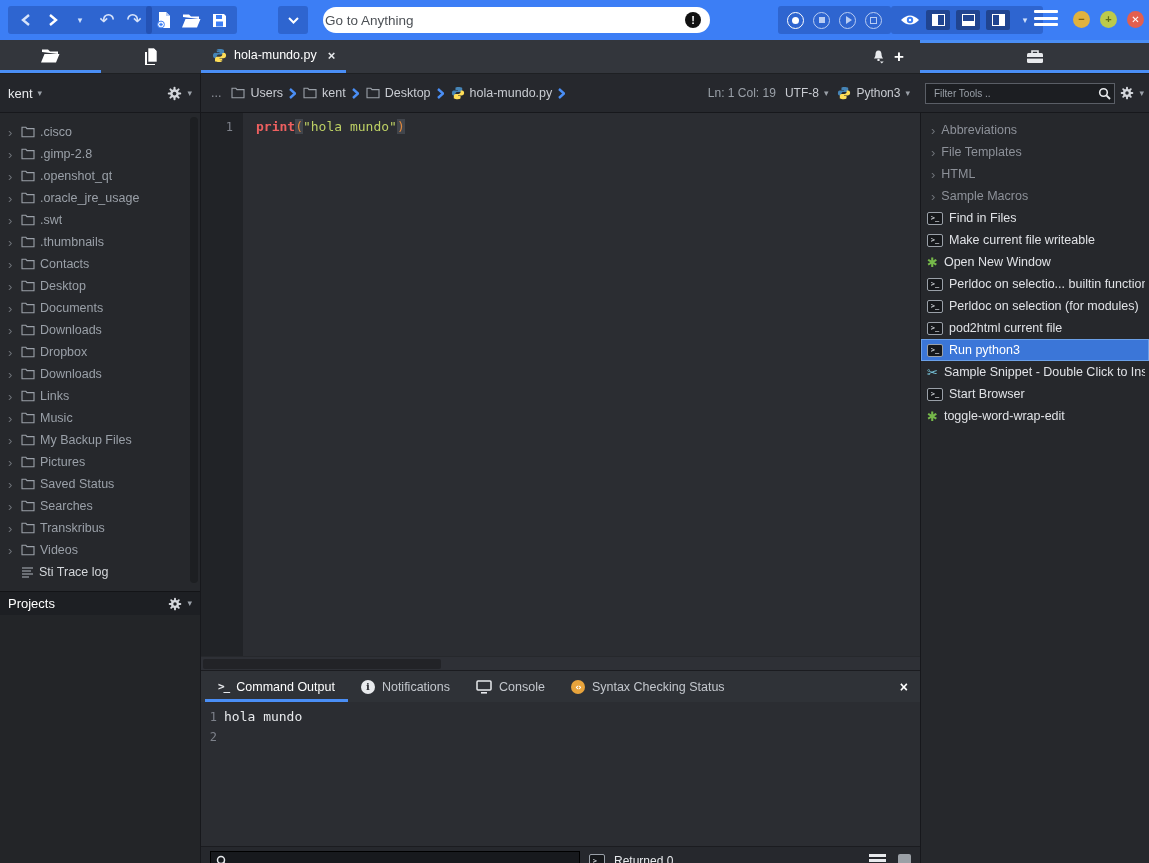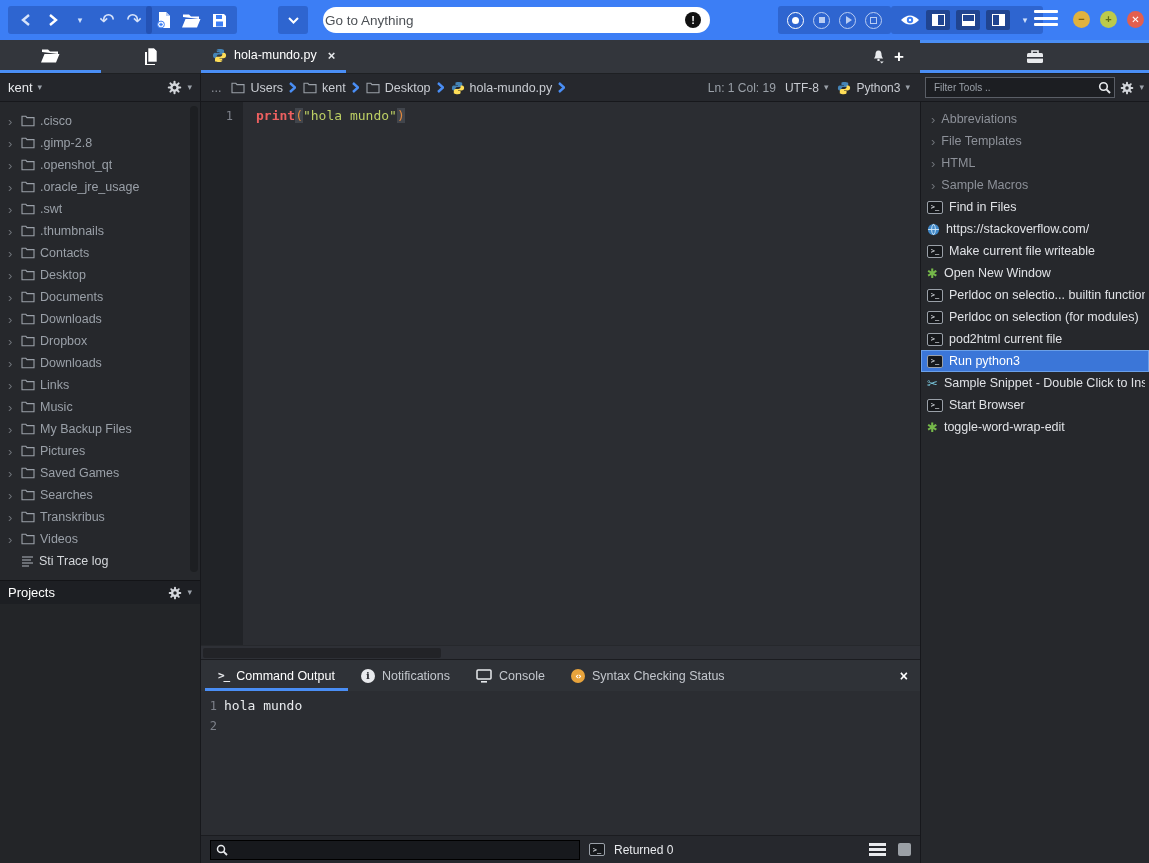--- a/index.html
+++ b/index.html
@@ -57,21 +57,21 @@
   .ptab.active { border-bottom:3px solid #4a8ef5; }
   .center-tabs { width:719px; flex:none; display:flex; align-items:stretch; }
   .etab { display:flex; align-items:center; gap:7px; padding:0 11px; border-bottom:3px solid #4a8ef5; color:#fff; }
   .etab .close { color:#e8eaed; font-weight:bold; font-size:13px; margin-left:4px; }
   .tab-extra { margin-left:auto; display:flex; align-items:center; gap:4px; padding-right:12px; }
   .plus-ic { color:#fff; font-size:17px; font-weight:bold; line-height:1; padding:0 4px; }
   .right-tab { width:229px; flex:none; display:flex; align-items:center; justify-content:center;
                border-top:3px solid #4a8ef5; border-bottom:3px solid #4a8ef5; }
 
   
-  .headrow { height:28px; display:flex; border-bottom:1px solid #17181c; }
+  .headrow { height:39px; display:flex; border-bottom:1px solid #17181c; }
   .left-head { width:201px; flex:none; background:#24262b; display:flex; align-items:center;
                padding:0 8px; gap:5px; border-right:1px solid #17181c; }
   .left-head .title { color:#e8eaed; font-size:13px; }
   .crumbbar { width:719px; flex:none; background:#26282d; display:flex; align-items:center;
               padding:0 10px; gap:6px; overflow:hidden; }
   .crumb { display:flex; align-items:center; gap:5px; color:#c9ccd2; }
   .crumb-sep { margin:0 1px; }
   .dots { color:#8d9199; margin-right:4px; }
   .edstatus { margin-left:auto; display:flex; align-items:center; gap:9px; white-space:nowrap; }
   .edstatus .lc { color:#9aa0a8; font-size:12px; }
@@ -581,21 +581,21 @@
           <span class="lbl">Pictures</span>
         </div>
         <div class="place-row folder-icon">
           <span class="twisty">›</span>
           <span class="ic ic-folder">
             <svg width="14" height="12" viewBox="0 0 16 14">
               <path d="M1 3.5 V1.5 h4.5 l1.3 1.6 H15 V12.5 H1z" fill="none" stroke="#9aa0a8" stroke-width="1.3"></path>
             </svg>
           </span>
 
-          <span class="lbl">Saved Games</span>
+          <span class="lbl">Saved Status</span>
         </div>
         <div class="place-row folder-icon">
           <span class="twisty">›</span>
           <span class="ic ic-folder">
             <svg width="14" height="12" viewBox="0 0 16 14">
               <path d="M1 3.5 V1.5 h4.5 l1.3 1.6 H15 V12.5 H1z" fill="none" stroke="#9aa0a8" stroke-width="1.3"></path>
             </svg>
           </span>
 
           <span class="lbl">Searches</span>
@@ -749,31 +749,20 @@
         <span class="lbl">Sample Macros</span>
       </div>
       <div class="tool-row terminal-icon">
 
         <span class="ic ic-terminal">
           <span class="term-badge">&gt;_</span>
         </span>
 
         <span class="lbl">Find in Files</span>
       </div>
-      <div class="tool-row globe-icon">
-
-        <span class="ic ic-globe">
-          <svg width="13" height="13" viewBox="0 0 14 14">
-            <circle cx="7" cy="7" r="6" fill="#3f87c7"></circle>
-            <path d="M7 1a9.5 9.5 0 000 12M7 1a9.5 9.5 0 010 12M1.2 7h11.6" stroke="#cfe6f7" stroke-width="1" fill="none"></path>
-          </svg>
-        </span>
-
-        <span class="lbl">https://stackoverflow.com/</span>
-      </div>
       <div class="tool-row terminal-icon">
 
         <span class="ic ic-terminal">
           <span class="term-badge">&gt;_</span>
         </span>
 
         <span class="lbl">Make current file writeable</span>
       </div>
       <div class="tool-row macro-icon">
 

